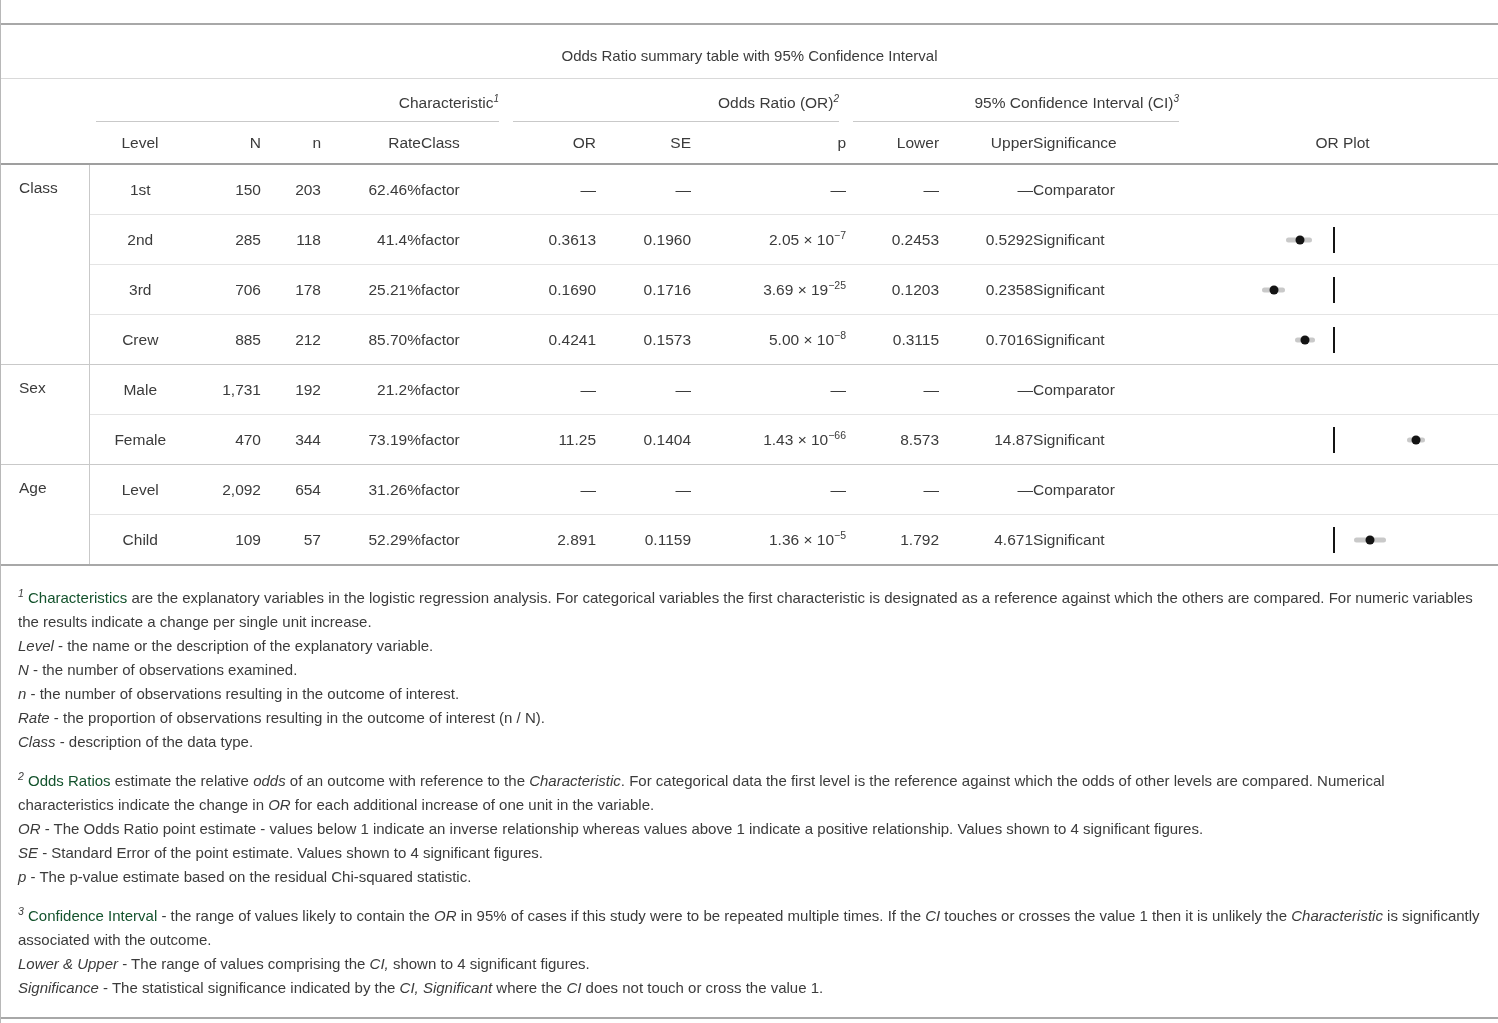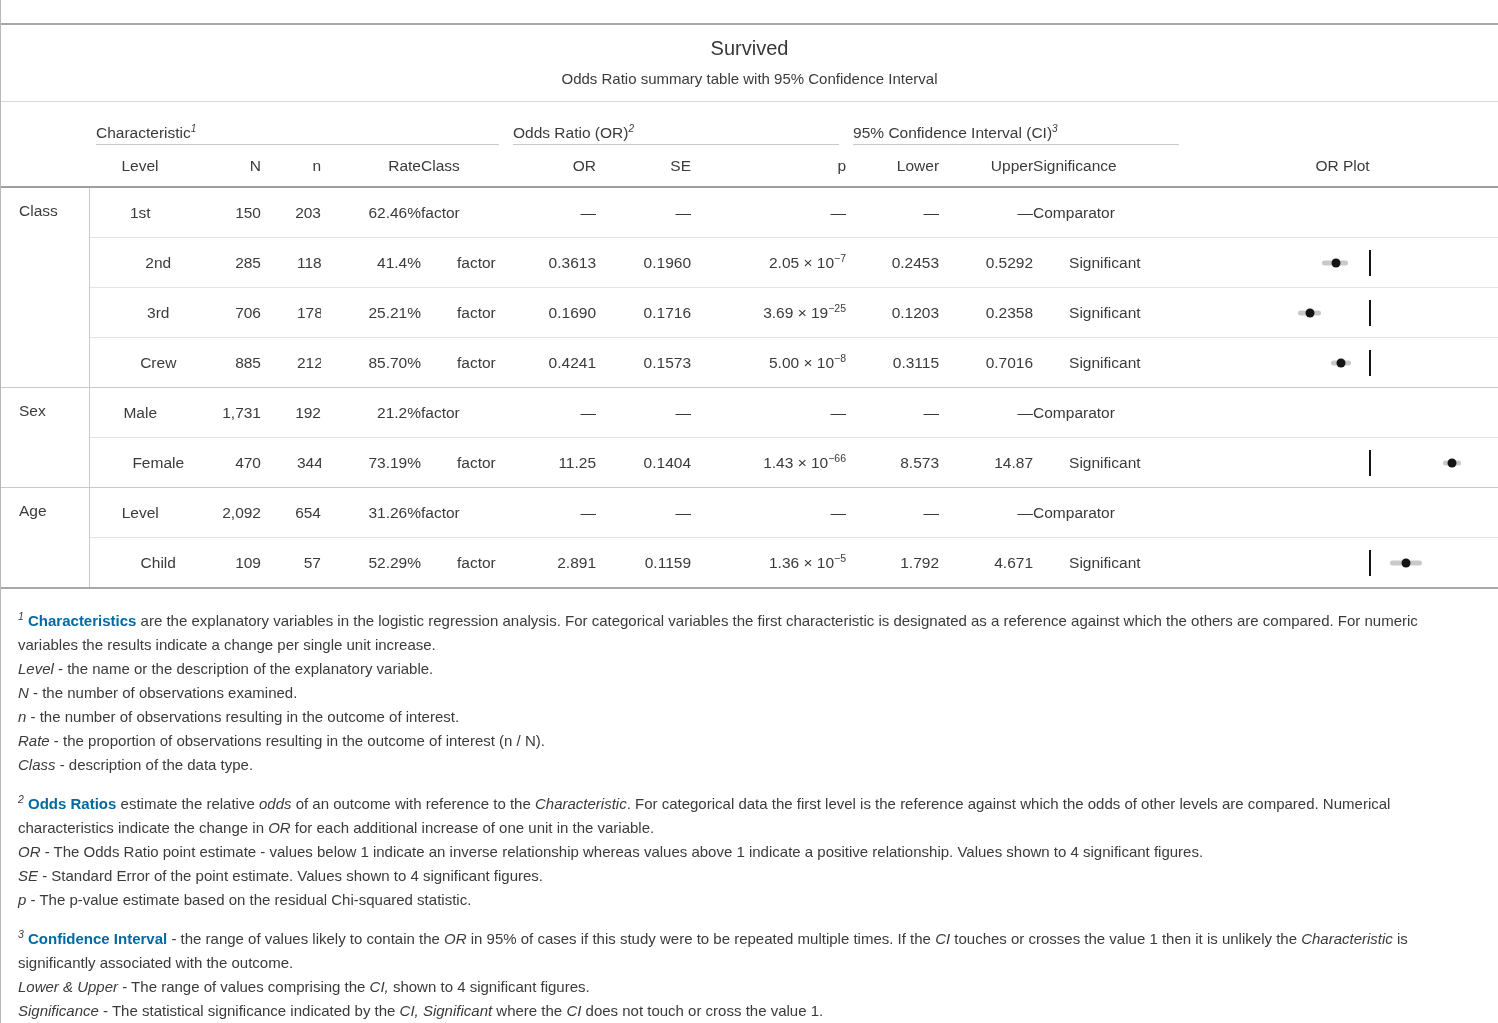--- a/index.html
+++ b/index.html
@@ -40,40 +40,40 @@
     overflow: hidden;
     white-space: nowrap;
   }
   thead.gt-head { border-bottom: 2px solid #9f9f9f; }
   tbody.gt-body { border-bottom: 2px solid #a8a8a8; }
 
   .spanner-row th { height: 43px; vertical-align: bottom; }
   .spanner-inner {
     margin: 0 7px;
     border-bottom: 1px solid #c9c9c9;
-    padding-bottom: 2px;
-    text-align: left;
+    padding-bottom: 9px;
+    text-align: right;
   }
   sup.mark { font-style: italic; font-size: 10px; line-height: 0; }
 
   .cols-row th { height: 41px; vertical-align: middle; }
 
   td.cell { height: 49px; vertical-align: middle; }
   .c { text-align: center; }
   .r { text-align: right; padding-right: 1px; }
   .l-cls { text-align: left; padding-left: 12px; }
   .l-sig { text-align: left; padding-left: 13px; }
 
   td.group-cell {
     border-right: 1px solid #c9c9c9;
     vertical-align: top;
     text-align: left;
     padding: 14px 0 0 18px;
   }
-  tr.r-sub > td { border-top: 1px solid #e4e4e4; padding-left: 36px; }
+  tr.r-sub > td { border-top: 1px solid #e4e4e4; }
   tr.r-group > td { border-top: 1px solid #c9c9c9; }
 
   td.cell sup { font-size: 10.5px; }
 
   
   .or-plot { position: relative; height: 49px; width: 100%; }
   .ci-bar {
     position: absolute; top: 50%; transform: translateY(-50%);
     height: 5px; background: #c9c9c9; border-radius: 2.5px;
   }
@@ -90,31 +90,30 @@
   .footnotes {
     padding: 5px 17px 7px 17px;
     border-bottom: 2px solid #a8a8a8;
   }
   .footnote {
     margin: 10px 0;
     line-height: 24px;
     font-size: 15px;
     color: #3b3b3b;
   }
-  .footnote b { font-weight: 700; color: #0369a1; }
+  .footnote b { font-weight: 400; color: #14532d; }
   .footnote i { font-style: italic; }
   .footnote sup { font-style: italic; font-size: 10.5px; }
 </style>
 </head>
 <body>
 
 <div class="page">
 
   <div class="title-block">
-    <div class="title">Survived</div>
     <div class="subtitle">Odds Ratio summary table with 95% Confidence Interval</div>
   </div>
 
   <table class="gt-table">
     <colgroup>
       <col style="width:88px">
         <col style="width:102px">
         <col style="width:70px">
         <col style="width:60px">
       <col style="width:100px">

